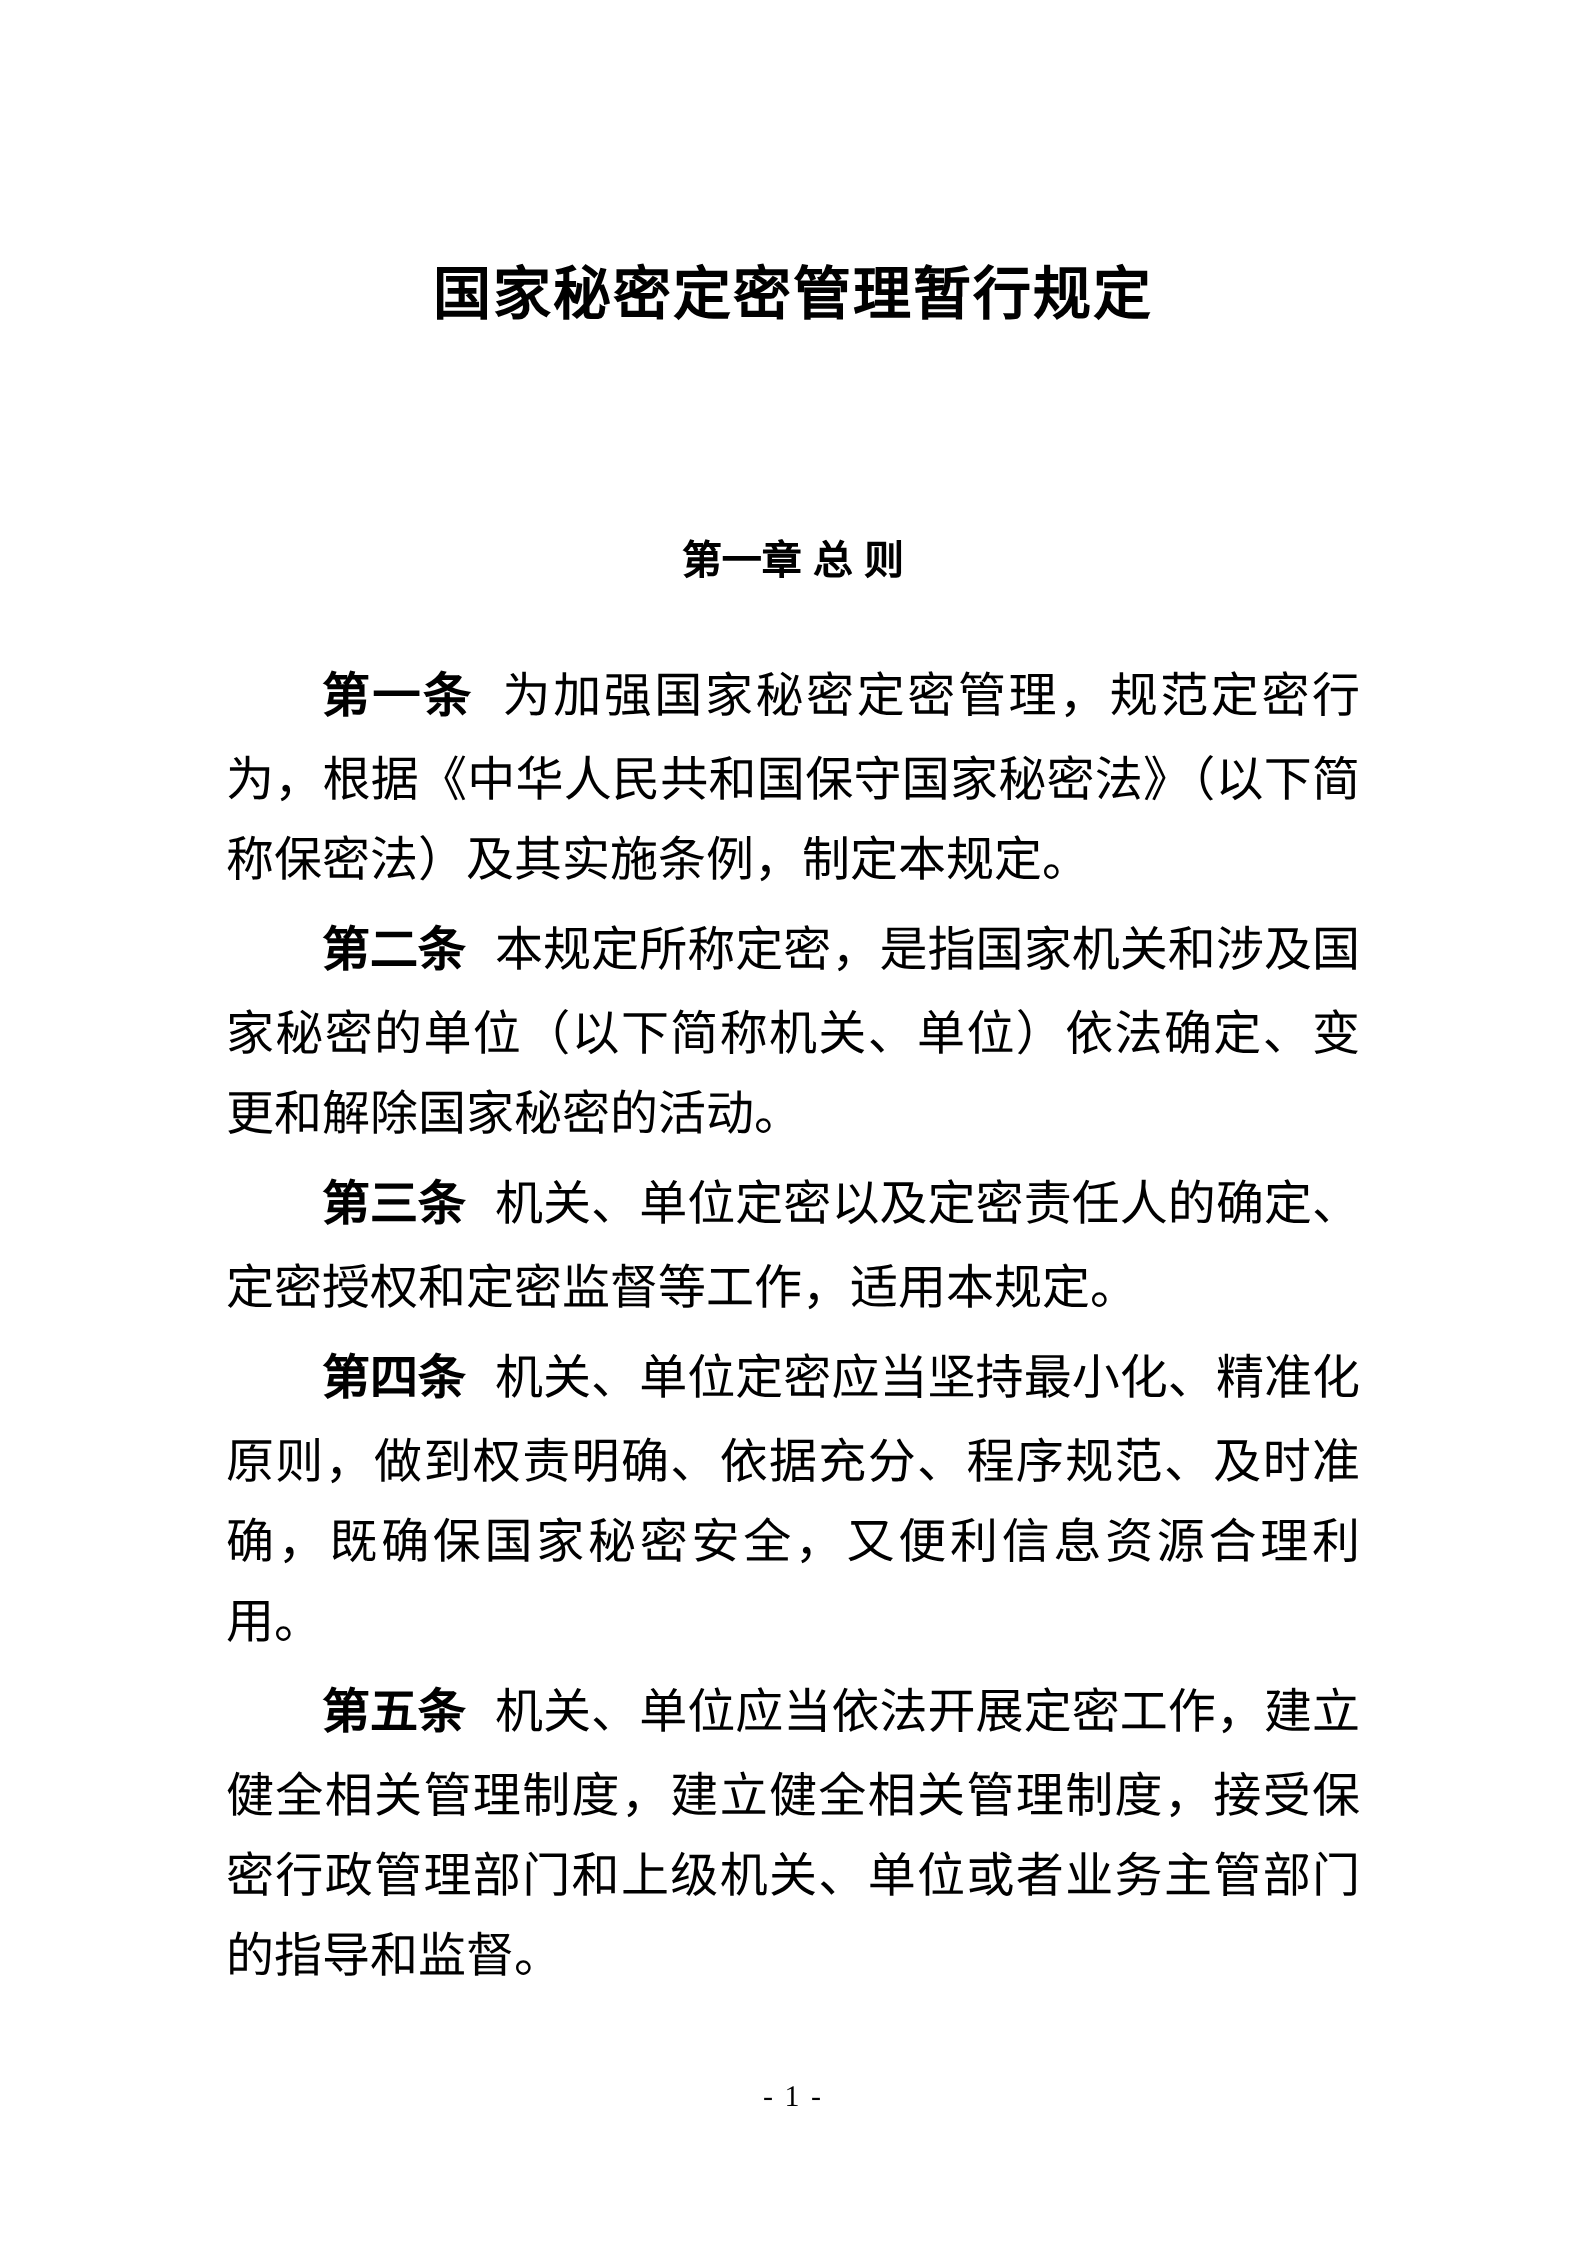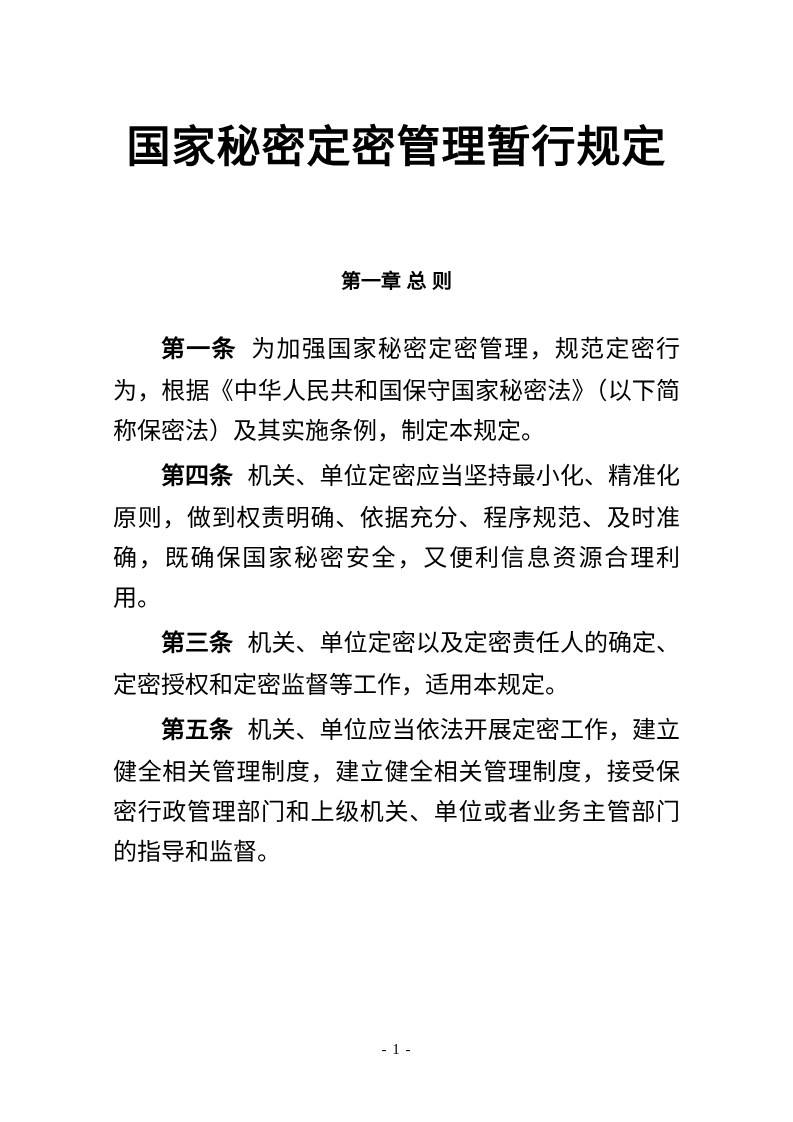--- a/index.html
+++ b/index.html
@@ -14,21 +14,21 @@
     margin: 0 auto;
     background: #ffffff;
     color: #000000;
     box-sizing: border-box;
     padding: 122px 113px 0 113px;
     font-family: "Liberation Serif", "DejaVu Serif", serif;
     overflow: hidden;
   }
   .doc-title {
     margin: 0;
-    font-size: 44px;
+    font-size: 29px;
     line-height: 52px;
     font-weight: bold;
     text-align: center;
     letter-spacing: 1px;
     font-family: "Liberation Serif", "DejaVu Serif", serif;
   }
   .subtitle {
     margin: 26px 0 0 0;
     font-size: 23px;
     line-height: 41px;
@@ -74,22 +74,23 @@
 
 <div class="page">
 
   <h1 class="doc-title">国家秘密定密管理暂行规定</h1>
 
 
   <h2 class="chapter-heading">第一章 总 则</h2>
 
   <p class="article"><span class="article-label">第一条</span><span class="article-text">为加强国家秘密定密管理，规范定密行为，根据《中华人民共和国保守国家秘密法》（以下简称保密法）及其实施条例，制定本规定。</span></p>
 
+  <p class="article"><span class="article-label">第二条</span><span class="article-text">本规定所称定密，是指国家机关和涉及国家秘密的单位（以下简称机关、单位）依法确定、变更和解除国家秘密的活动。</span></p>
+
+  <p class="article"><span class="article-label">第三条</span><span class="article-text">机关、单位定密以及定密责任人的确定、定密授权和定密监督等工作，适用本规定。</span></p>
 
   <p class="article"><span class="article-label">第四条</span><span class="article-text">机关、单位定密应当坚持最小化、精准化原则，做到权责明确、依据充分、程序规范、及时准确，既确保国家秘密安全，又便利信息资源合理利用。</span></p>
-
-  <p class="article"><span class="article-label">第三条</span><span class="article-text">机关、单位定密以及定密责任人的确定、定密授权和定密监督等工作，适用本规定。</span></p>
 
   <p class="article"><span class="article-label">第五条</span><span class="article-text">机关、单位应当依法开展定密工作，建立健全相关管理制度，建立健全相关管理制度，接受保密行政管理部门和上级机关、单位或者业务主管部门的指导和监督。</span></p>
 
   <div class="page-number">- 1 -</div>
 
 </div>
 
 </body></html>

